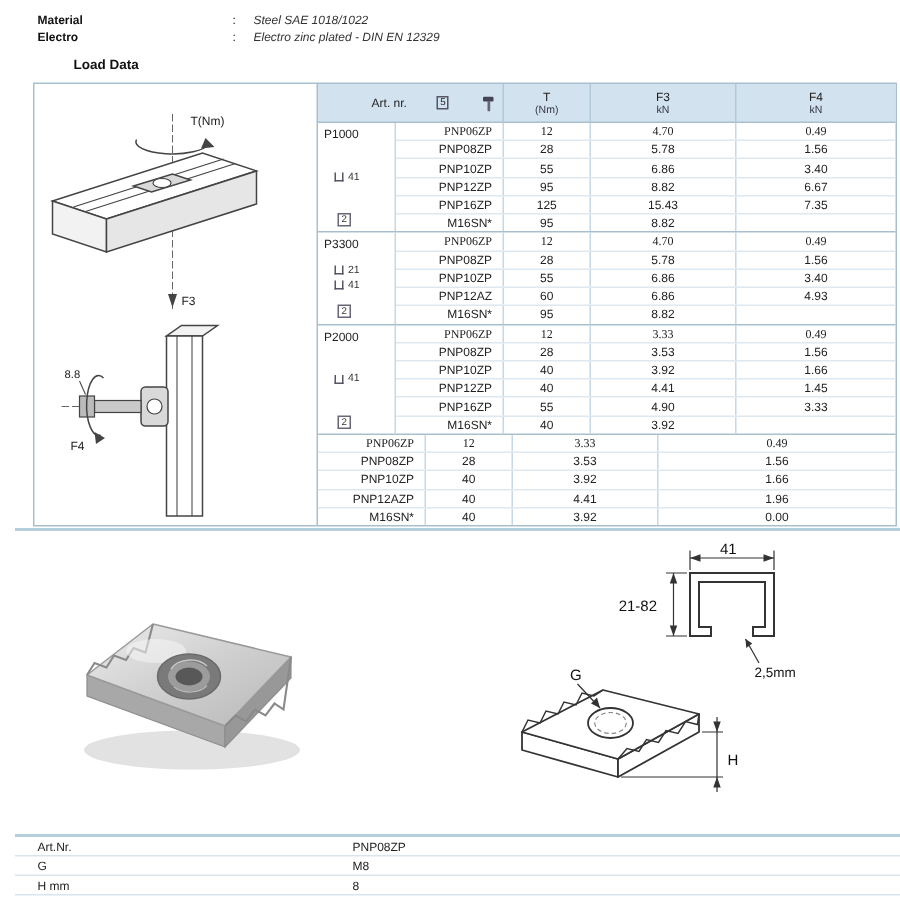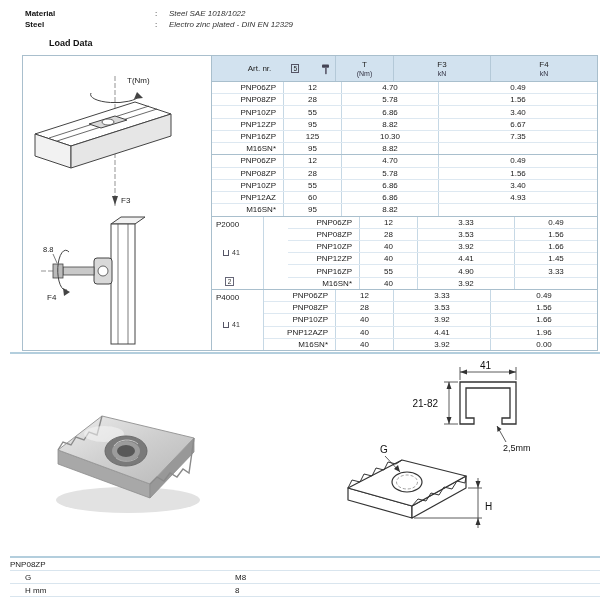--- a/index.html
+++ b/index.html
@@ -35,21 +35,21 @@
   .tgroup:last-child { border-bottom:none; }
   .gcell { width:52px; border-right:1px solid #c6d8e5; display:flex; flex-direction:column; padding:3px 2px 2px 4px; font-size:8px; }
   .gname { font-size:8px; color:#222; }
   .gdims { margin-top:auto; margin-bottom:auto; display:flex; flex-direction:column; gap:3px; padding-left:7px; }
   .dim-line { display:flex; align-items:center; gap:3px; font-size:7px; color:#333; }
   .mini-ch { width:6px; height:6px; border:1px solid #556; border-top:none; display:inline-block; }
   .gbadge { width:9px; height:9px; border:1px solid #667; font-size:6.5px; line-height:8px; text-align:center; margin:0 0 1px 9px; color:#333; }
 
   .grows { flex:1; display:flex; flex-direction:column; min-width:0; }
   .trow { flex:1; display:grid; grid-template-columns:72px 58px 97px 1fr; border-top:1px solid #dde8f1; min-height:0; }
-  .trow:first-child { border-top:none; }
+  .trow:first-child { border-top:none;font-family:Liberation Serif, serif; }
   .trow > div { border-right:1px solid #c6d8e5; display:flex; align-items:center; justify-content:center; font-size:8px; color:#222; }
   .trow > div:last-child { border-right:none; }
   .c-art { justify-content:flex-end !important; padding-right:7px; }
 
   
   .sep { position:absolute; left:0; width:600px; height:2px; background:#b3cedd; }
 
   
   .photo-box { position:absolute; left:26px; top:388px; }
   .dim-box { position:absolute; left:300px; top:360px; }
@@ -67,21 +67,21 @@
 
 <div class="page">
 
   <div class="specs">
       <div class="spec-row">
         <span class="spec-label">Material</span>
         <span class="spec-colon">:</span>
         <span class="spec-value">Steel SAE 1018/1022</span>
       </div>
       <div class="spec-row">
-        <span class="spec-label">Steel</span>
+        <span class="spec-label">Electro</span>
         <span class="spec-colon">:</span>
         <span class="spec-value">Electro zinc plated - DIN EN 12329</span>
       </div>
     </div>
 
   <div class="section-title">Load Data</div>
 
   <div class="main-box">
 
     <div class="draw-area">
@@ -146,20 +146,27 @@
           <span>F3</span>
           <span class="hunit">kN</span>
         </div>
         <div>
           <span>F4</span>
           <span class="hunit">kN</span>
         </div>
       </div>
       <div class="tbody">
           <div class="tgroup" style="flex-grow: 6;">
+            <div class="gcell">
+              <span class="gname">P1000</span>
+              <span class="gdims">
+                <span class="dim-line"><span class="mini-ch"></span>41</span>
+              </span>
+              <span class="gbadge">2</span>
+            </div>
             <div class="grows">
               <div class="trow">
                 <div class="c-art">PNP06ZP</div>
                 <div>12</div>
                 <div>4.70</div>
                 <div>0.49</div>
               </div>
               <div class="trow">
                 <div class="c-art">PNP08ZP</div>
                 <div>28</div>
@@ -174,32 +181,40 @@
               </div>
               <div class="trow">
                 <div class="c-art">PNP12ZP</div>
                 <div>95</div>
                 <div>8.82</div>
                 <div>6.67</div>
               </div>
               <div class="trow">
                 <div class="c-art">PNP16ZP</div>
                 <div>125</div>
-                <div>10.30</div>
+                <div>15.43</div>
                 <div>7.35</div>
               </div>
               <div class="trow">
                 <div class="c-art">M16SN*</div>
                 <div>95</div>
                 <div>8.82</div>
                 <div></div>
               </div>
             </div>
           </div>
           <div class="tgroup" style="flex-grow: 5;">
+            <div class="gcell">
+              <span class="gname">P3300</span>
+              <span class="gdims">
+                <span class="dim-line"><span class="mini-ch"></span>21</span>
+                <span class="dim-line"><span class="mini-ch"></span>41</span>
+              </span>
+              <span class="gbadge">2</span>
+            </div>
             <div class="grows">
               <div class="trow">
                 <div class="c-art">PNP06ZP</div>
                 <div>12</div>
                 <div>4.70</div>
                 <div>0.49</div>
               </div>
               <div class="trow">
                 <div class="c-art">PNP08ZP</div>
                 <div>28</div>
@@ -219,21 +234,21 @@
                 <div>4.93</div>
               </div>
               <div class="trow">
                 <div class="c-art">M16SN*</div>
                 <div>95</div>
                 <div>8.82</div>
                 <div></div>
               </div>
             </div>
           </div>
-          <div class="tgroup" style="flex-grow: 6; gap: 24px;">
+          <div class="tgroup" style="flex-grow: 6;">
             <div class="gcell">
               <span class="gname">P2000</span>
               <span class="gdims">
                 <span class="dim-line"><span class="mini-ch"></span>41</span>
               </span>
               <span class="gbadge">2</span>
             </div>
             <div class="grows">
               <div class="trow">
                 <div class="c-art">PNP06ZP</div>
@@ -267,26 +282,20 @@
               </div>
               <div class="trow">
                 <div class="c-art">M16SN*</div>
                 <div>40</div>
                 <div>3.92</div>
                 <div></div>
               </div>
             </div>
           </div>
           <div class="tgroup" style="flex-grow: 5;">
-            <div class="gcell">
-              <span class="gname">P4000</span>
-              <span class="gdims">
-                <span class="dim-line"><span class="mini-ch"></span>41</span>
-              </span>
-            </div>
             <div class="grows">
               <div class="trow">
                 <div class="c-art">PNP06ZP</div>
                 <div>12</div>
                 <div>3.33</div>
                 <div>0.49</div>
               </div>
               <div class="trow">
                 <div class="c-art">PNP08ZP</div>
                 <div>28</div>
@@ -390,20 +399,21 @@
       <line x1="104" y1="158" x2="172" y2="158" stroke="#333" stroke-width="0.8"></line>
       <line x1="168" y1="118" x2="168" y2="168" stroke="#333" stroke-width="0.8"></line>
       <polygon points="168,128 165.5,121 170.5,121" fill="#333"></polygon>
       <polygon points="168,158 165.5,165 170.5,165" fill="#333"></polygon>
       <text x="175" y="150" font-size="10" fill="#111">H</text>
     </svg>
   </div>
 
   <div class="info-table">
       <div class="info-row">
+        <span class="info-label">Art.Nr.</span>
         <span class="info-value">PNP08ZP</span>
       </div>
       <div class="info-row">
         <span class="info-label">G</span>
         <span class="info-value">M8</span>
       </div>
       <div class="info-row">
         <span class="info-label">H mm</span>
         <span class="info-value">8</span>
       </div>

